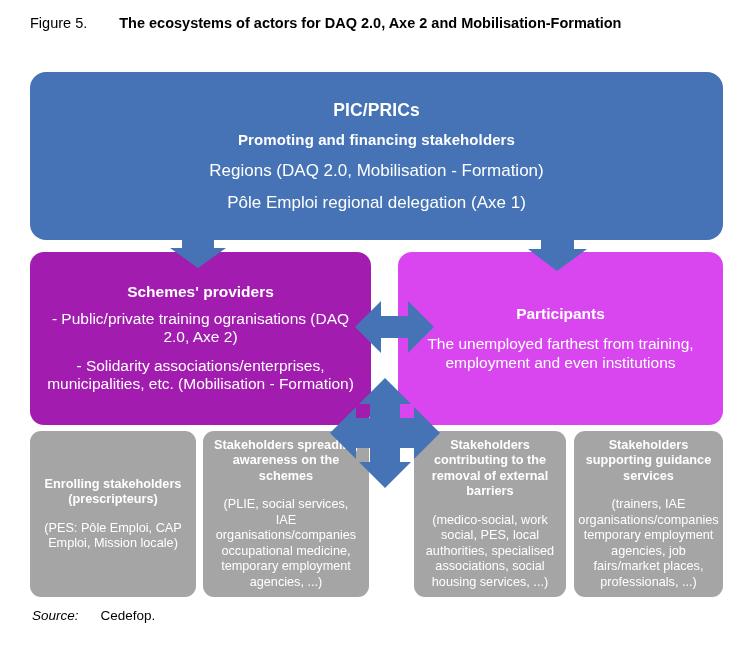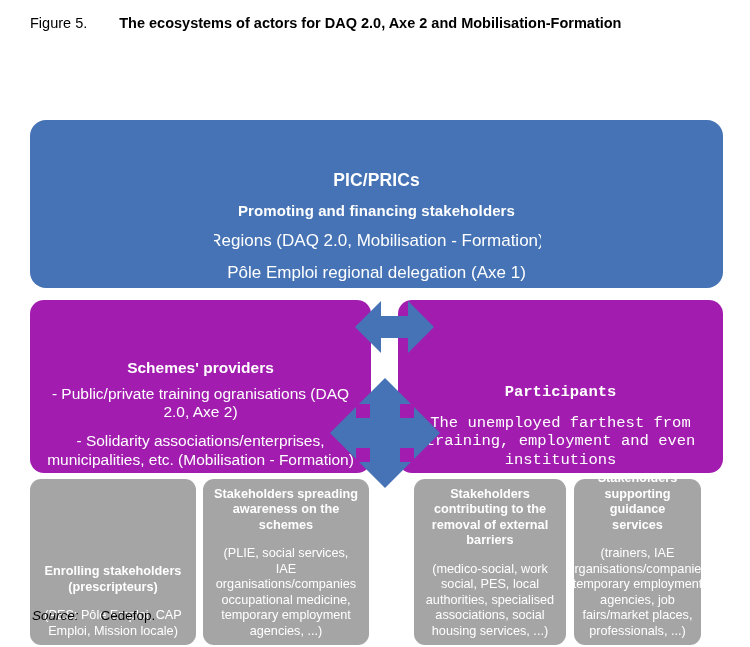--- a/index.html
+++ b/index.html
@@ -51,25 +51,24 @@
     width: 750px;
     height: 647px;
   }
 
   .box {
     position: absolute;
     box-sizing: border-box;
     display: flex;
     flex-direction: column;
     align-items: center;
-    justify-content: flex-end;
+    justify-content: center;
     text-align: center;
     color: #ffffff;
     border-radius: 14px;
-    margin-top: 48px;
   }
 
   
   #blue-box {
     left: 30px;
     top: 72px;
     width: 693px;
     height: 168px;
     background: #4573b5;
     border-radius: 16px;
@@ -104,23 +103,22 @@
     width: 341px;
     height: 173px;
     background: #a21caf;
     padding: 4px 14px;
   }
   #orange-right {
     left: 398px;
     top: 252px;
     width: 325px;
     height: 173px;
-    background: #a21caf;
+    background: #d946ef;
     padding: 4px 16px;
-    font-family: Liberation Mono, monospace;
   }
   .orange-head {
     font-size: 15.5px;
     font-weight: bold;
     line-height: 1.12;
     margin-bottom: 9px;
   }
   .orange-body {
     font-size: 15.5px;
     font-weight: 400;
@@ -134,21 +132,21 @@
   .grey-box {
     top: 431px;
     height: 166px;
     background: #a5a5a5;
     border-radius: 11px;
     padding: 6px 9px;
   }
   #grey-1 { left: 30px;  width: 166px; }
   #grey-2 { left: 203px; width: 166px; }
   #grey-3 { left: 414px; width: 152px; }
-  #grey-4 { left: 574px; width: 127px; }
+  #grey-4 { left: 574px; width: 149px; }
 
   .grey-head {
     font-size: 12.7px;
     font-weight: bold;
     line-height: 1.22;
     margin-bottom: 13px;
   }
   .grey-body {
     font-size: 12.7px;
     font-weight: 400;

